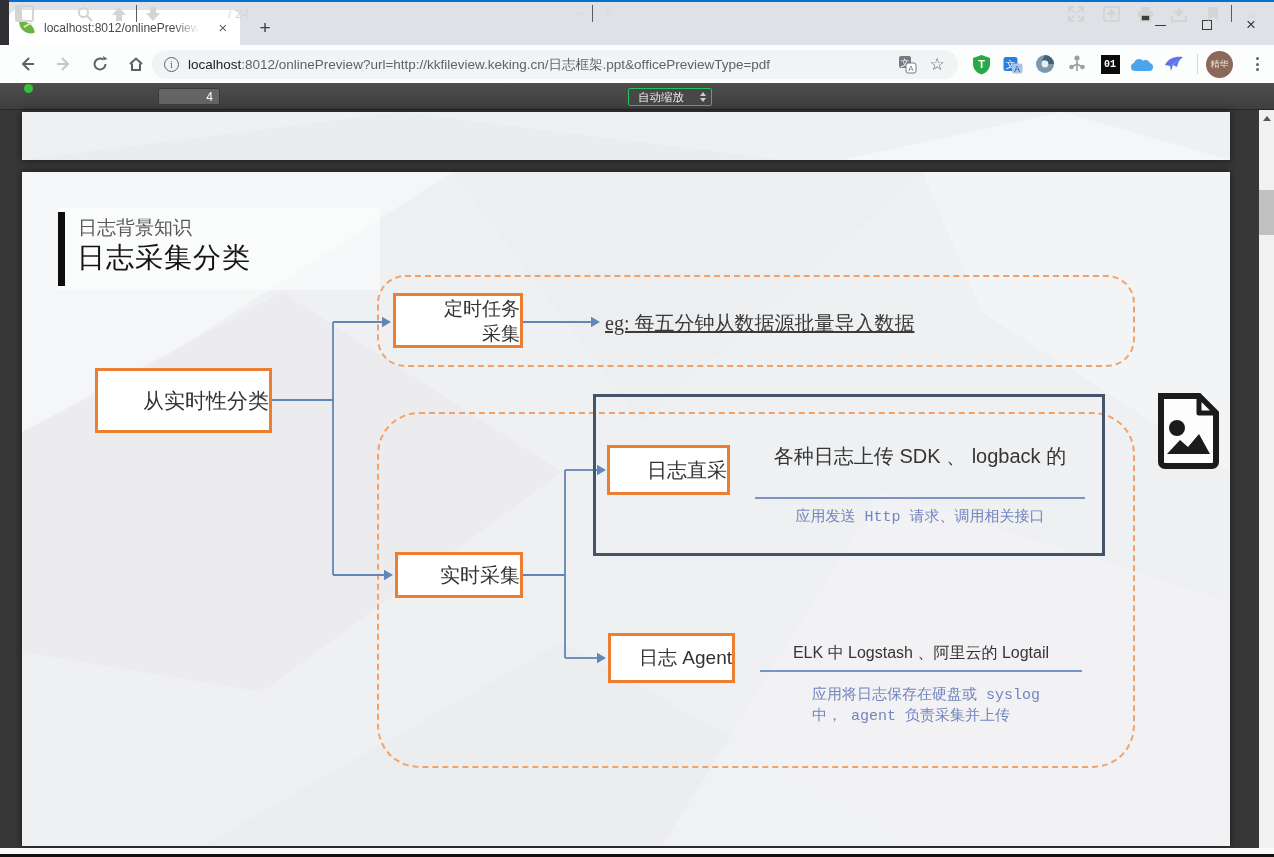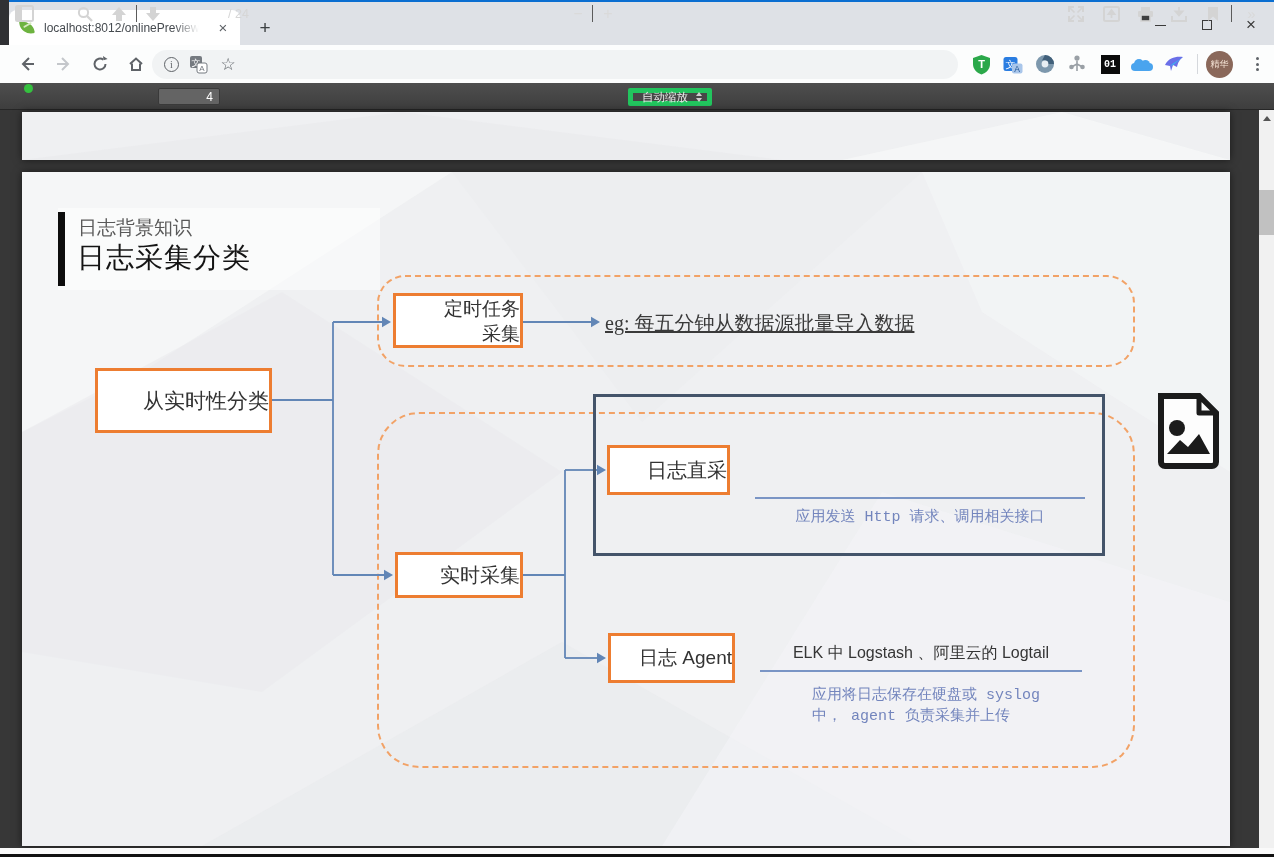--- a/index.html
+++ b/index.html
@@ -48,21 +48,21 @@
   .cloud-shape .c3 { left:10px; bottom:2px; width:9px; height:9px; }
 
   
   .pdfbar { position:absolute; left:0; top:83px; width:1274px; height:27px; background:linear-gradient(#4e4e4e,#3e3e3e); border-bottom:1px solid #262626; }
   .pbtn { position:absolute; top:0; height:27px; display:flex; align-items:center; justify-content:center; }
   .pdiv { position:absolute; top:5px; width:1px; height:17px; background:#2c2c2c; border-right:1px solid #5b5b5b; }
   .green-dot { position:absolute; left:24px; top:84px; width:9px; height:9px; border-radius:50%; background:#35c13f; }
   .page-input { position:absolute; left:158px; top:88px; width:62px; height:17px; background:#646464; border:1px solid #3a3a3a; border-radius:2px; color:#fff; font-size:12px; text-align:right; padding-right:6px; font-family:"Liberation Sans",sans-serif; }
   .page-total { position:absolute; left:228px; top:0; height:27px; display:flex; align-items:center; color:#d6d6d6; font-size:12.5px; }
   .zoom-glyph { color:#dadada; font-size:16px; }
-  .zoom-select { position:absolute; left:628px; top:88px; width:84px; height:18px; background:#474747; border:5px solid #22c55e; border-radius:2px; color:#ececec; font-size:11.5px; display:flex; align-items:center; padding-left:9px; }
+  .zoom-select { position:absolute; left:628px; top:88px; width:84px; height:18px; background:#474747; border:1px solid #22c55e; border-radius:2px; color:#ececec; font-size:11.5px; display:flex; align-items:center; padding-left:9px; }
   .zoom-select .arrows { margin-left:auto; margin-right:5px; display:flex; flex-direction:column; gap:2px; }
   .zoom-select .arrows i { width:0; height:0; border-left:3.5px solid transparent; border-right:3.5px solid transparent; display:block; }
   .zoom-select .arrows .up { border-bottom:4px solid #cfcfcf; }
   .zoom-select .arrows .dn { border-top:4px solid #cfcfcf; }
   .chev { color:#d9d9d9; font-size:15px; letter-spacing:-1px; }
 
   
   .viewer { position:absolute; left:0; top:110px; width:1274px; height:747px; background:#373737; }
   .page { position:absolute; left:22px; width:1208px; background:#eff0f2; box-shadow:0 0 8px rgba(0,0,0,.55); overflow:hidden; }
   .page3 { top:2px; height:48px; }
@@ -158,20 +158,21 @@
   </div>
   <div class="navbtn" style="left:121px;">
     <svg width="18" height="18" viewBox="0 0 18 18">
         <path d="M3 9 L9 3.5 L15 9" stroke="#5f6368" stroke-width="2" fill="none"></path>
         <path d="M5 8.5 V15 H13 V8.5" stroke="#5f6368" stroke-width="2" fill="none"></path>
       </svg>
   </div>
 
   <div class="omnibox">
     <div class="info-badge">i</div>
+    <div class="url-text"><span class="url-host">localhost</span><span class="url-rest">:8012/onlinePreview?url=http://kkfileview.keking.cn/日志框架.ppt&amp;officePreviewType=pdf</span></div>
     <div class="omni-action">
       <svg width="19" height="19" viewBox="0 0 19 19">
           <rect x="1" y="1" width="12" height="12" rx="2" fill="#757a80"></rect>
           <text x="7" y="10.5" font-size="9" fill="#fff" text-anchor="middle" font-family="sans-serif">文</text>
           <rect x="8" y="8" width="10" height="10" rx="2" fill="#fff" stroke="#757a80"></rect>
           <text x="13" y="16" font-size="8" fill="#757a80" text-anchor="middle" font-family="sans-serif">A</text>
         </svg>
     </div>
     <div class="omni-action star">☆</div>
   </div>
@@ -363,20 +364,21 @@
           <span>实时采集</span>
         </div>
       <div class="obox box-direct">
           <span>日志直采</span>
         </div>
       <div class="obox box-agent">
           <span>日志 Agent</span>
         </div>
 
       <div class="desc direct-desc">
+        <div>各种日志上传 SDK 、 logback 的</div>
       </div>
       <div class="uline ul-direct"></div>
       <div class="note note-direct">应用发送 Http 请求、调用相关接口</div>
 
       <div class="desc agent-desc">ELK 中 Logstash 、阿里云的 Logtail</div>
       <div class="uline ul-agent"></div>
       <div class="note note-agent">
         <div>应用将日志保存在硬盘或 syslog</div>
         <div>中， agent 负责采集并上传</div>
       </div>

